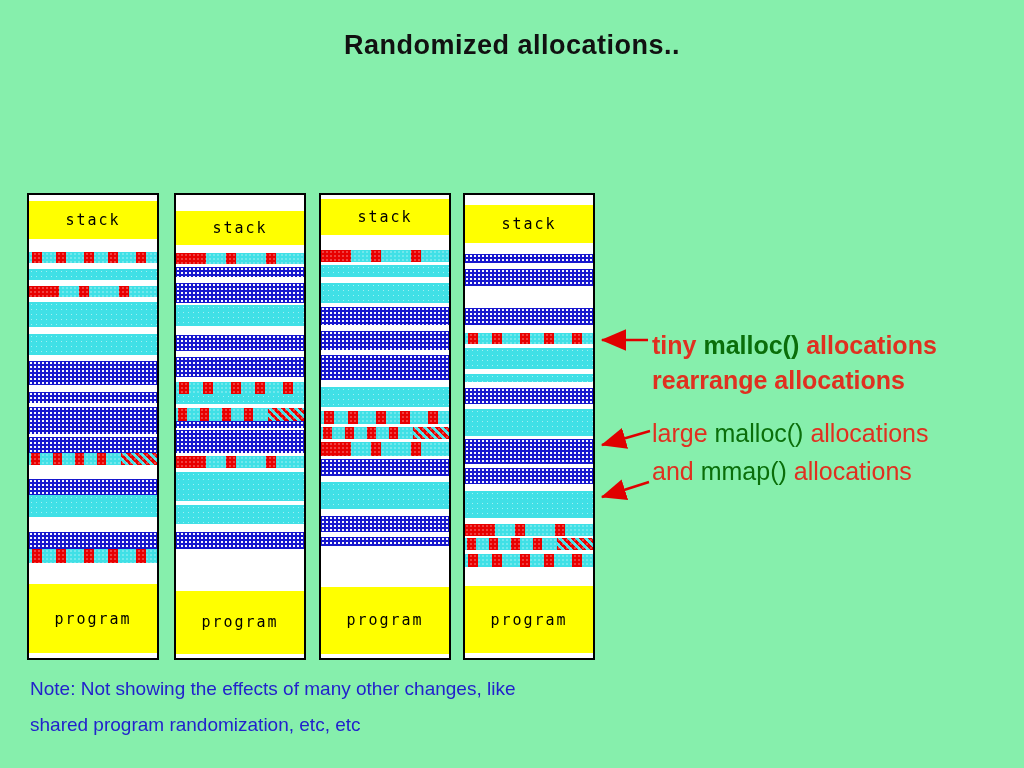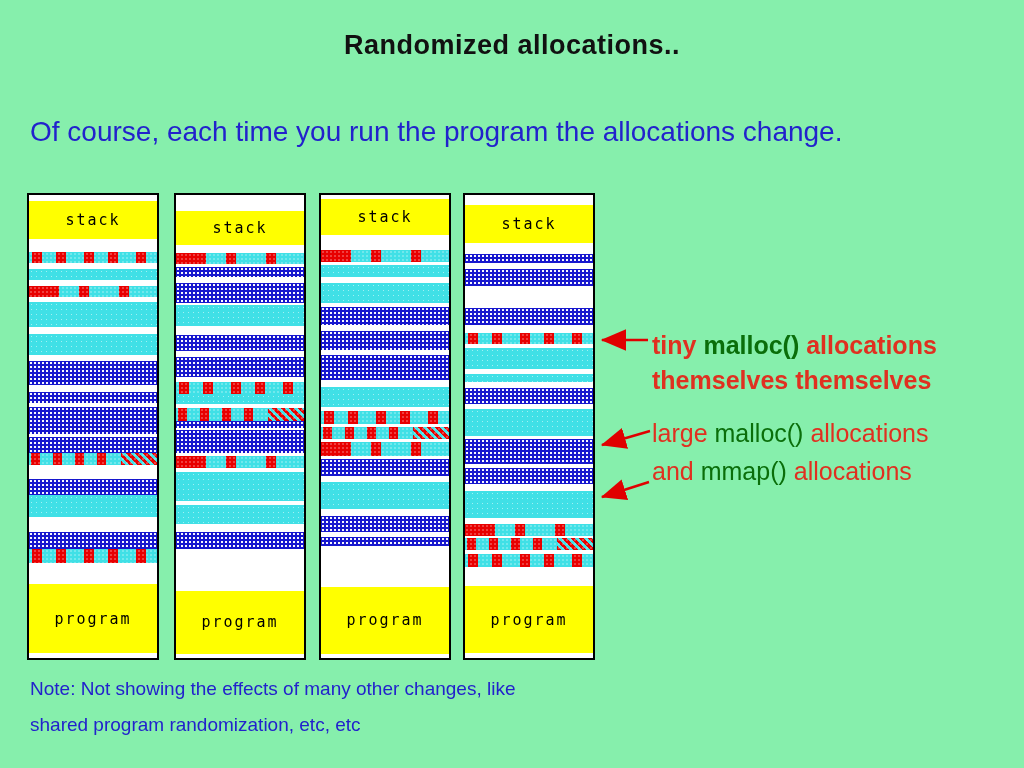--- a/index.html
+++ b/index.html
@@ -70,21 +70,20 @@
   #anno-mmap{top:457px;left:652px;}
   #arrow-layer{position:absolute;top:0;left:0;pointer-events:none;}
 </style>
 </head>
 <body>
 
 <div id="slide">
 
   <div class="slide-title">Randomized allocations..</div>
 
-  <div class="intro-text">Of course, each time you run the program the allocations change.</div>
 
   <div class="mem-col" style="left: 27px;">
       <div class="seg seg-gap" style="flex-grow: 6;"></div>
       <div class="seg seg-stack" style="flex-grow: 36;">
         <span>stack</span>
       </div>
       <div class="seg seg-gap" style="flex-grow: 13;"></div>
       <div class="seg seg-tiny tiny-a" style="flex-grow: 11;"></div>
       <div class="seg seg-gap" style="flex-grow: 5;"></div>
       <div class="seg seg-mmap" style="flex-grow: 11;"></div>
@@ -241,21 +240,21 @@
     </defs>
     <g>
         <line x1="648" y1="340" x2="602" y2="340" stroke="#e00000" stroke-width="2.4" marker-end="url(#ah)"></line>
         <line x1="650" y1="431" x2="602" y2="445" stroke="#e00000" stroke-width="2.4" marker-end="url(#ah)"></line>
         <line x1="649" y1="482" x2="602" y2="497" stroke="#e00000" stroke-width="2.4" marker-end="url(#ah)"></line>
       </g>
   </svg>
 
   <div class="anno" id="anno-tiny">
     <div><span>tiny </span><span class="fn">malloc()</span><span> allocations</span></div>
-    <div>themselves themselves</div>
+    <div>rearrange allocations</div>
   </div>
 
   <div class="anno" id="anno-large"><span>large </span><span class="fn">malloc()</span><span> allocations</span></div>
 
   <div class="anno" id="anno-mmap"><span>and </span><span class="fn">mmap()</span><span> allocations</span></div>
 
   <div class="note-text">
     <div>Note: Not showing the effects of many other changes, like</div>
     <div>shared program randomization, etc, etc</div>
   </div>

